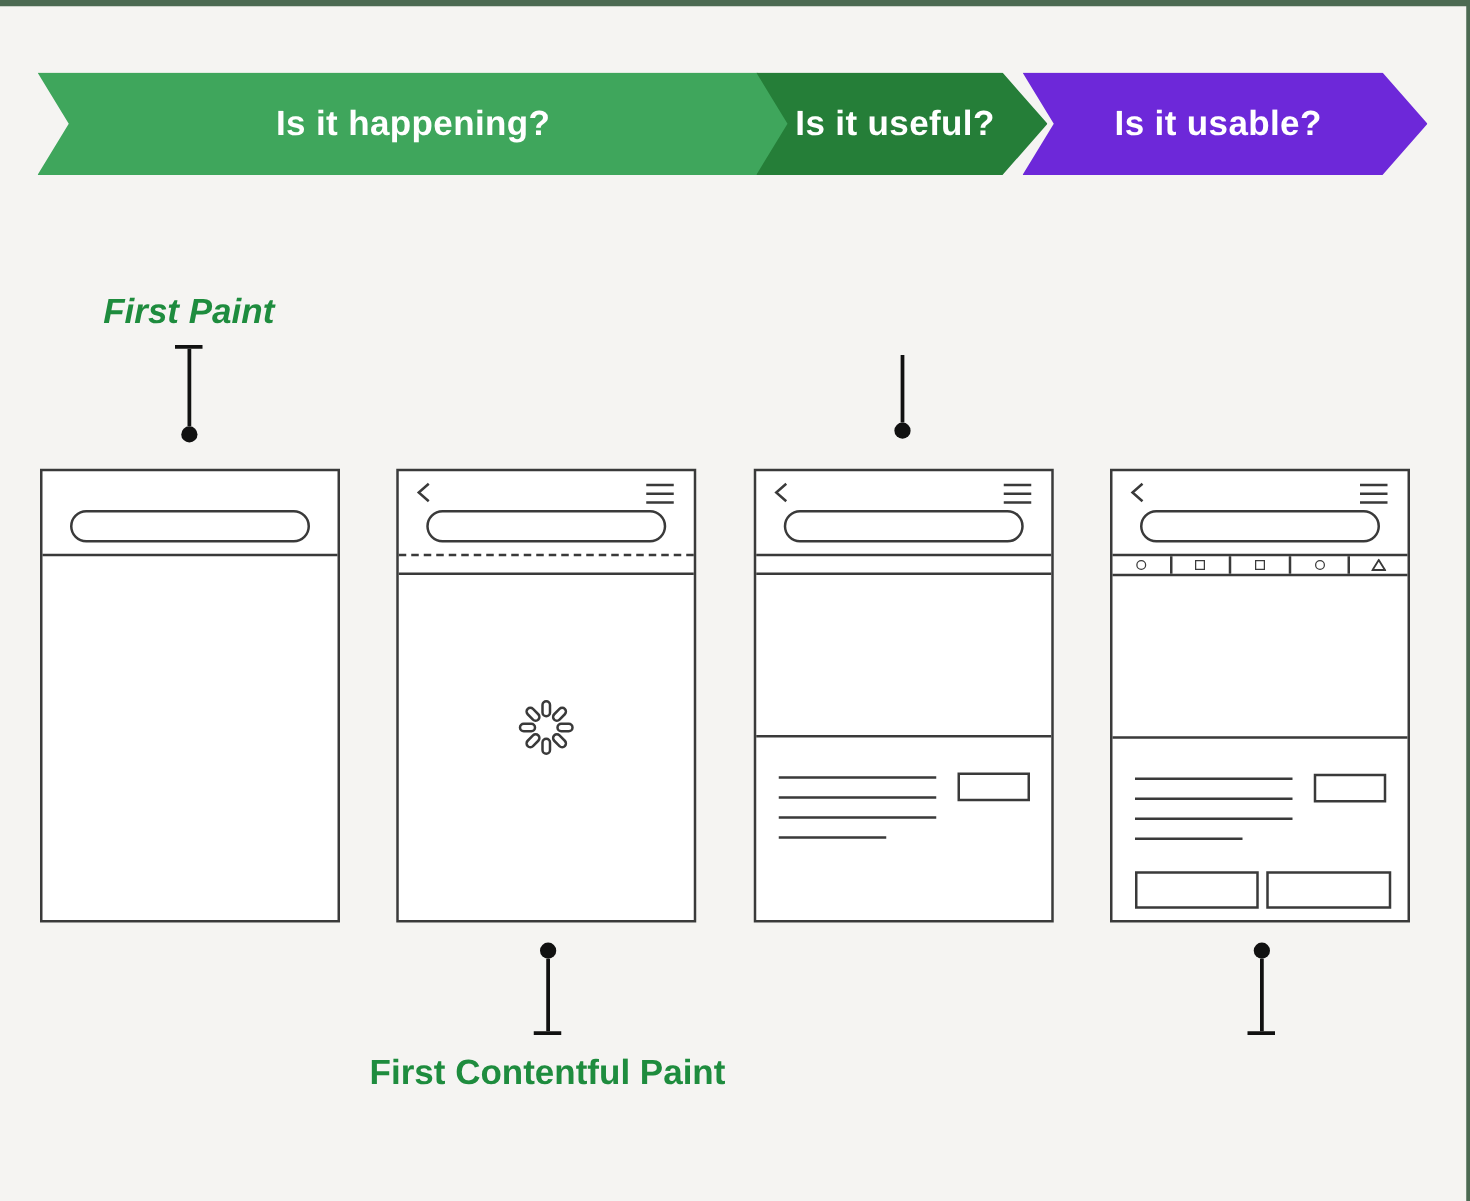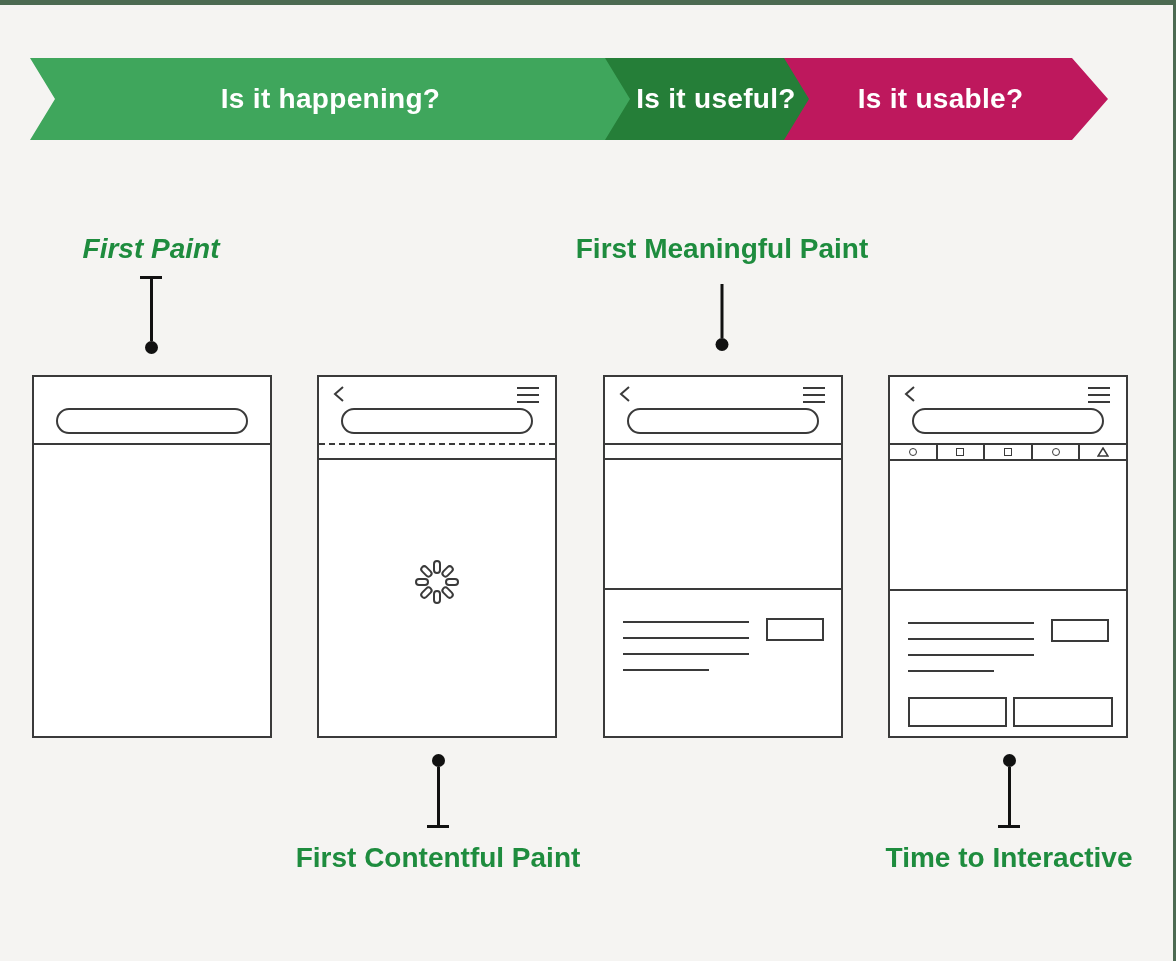--- a/index.html
+++ b/index.html
@@ -15,21 +15,21 @@
   
   .chev {
     position:absolute; top:58px; height:82px;
     display:flex; align-items:center; justify-content:center;
     color:#FFFFFF; font-size:28px; font-weight:600; letter-spacing:.3px;
     clip-path: polygon(0 0, calc(100% - 36px) 0, 100% 50%, calc(100% - 36px) 100%, 0 100%, 25px 50%);
     padding:0 36px 0 25px; box-sizing:border-box; white-space:nowrap;
   }
   .seg1 { left:30px;  width:612px; background:#3FA65C;text-align:center; }
   .seg2 { left:605px; width:233px; background:#257E38;text-align:center; }
-  .seg3 { left:784px; width:324px; background:#be185d; }
+  .seg3 { left:818px; width:324px; background:#6d28d9; }
 
   
   .metric-label {
     position:absolute; transform:translateX(-50%);
     color:#1E8C3E; font-size:28px; font-weight:700; white-space:nowrap;
   }
   .lbl-fp  { left:151px;  top:233px;font-style:italic; }
   .lbl-fmp { left:722px;  top:233px; }
   .lbl-fcp { left:438px;  top:842px; }
   .lbl-tti { left:1009px; top:842px; }
@@ -98,23 +98,21 @@
     <span>Is it happening?</span>
   </div>
   <div class="chev seg2">
     <span>Is it useful?</span>
   </div>
   <div class="chev seg3">
     <span>Is it usable?</span>
   </div>
 
   <div class="metric-label lbl-fp">First Paint</div>
-  <div class="metric-label lbl-fmp">First Meaningful Paint</div>
   <div class="metric-label lbl-fcp">First Contentful Paint</div>
-  <div class="metric-label lbl-tti">Time to Interactive</div>
 
   <div class="connector conn-fp">
     <div class="cap"></div>
     <div class="stem stem-62"></div>
     <div class="dot"></div>
   </div>
   <div class="connector conn-fmp">
     <div class="stem stem-54"></div>
     <div class="dot"></div>
   </div>

